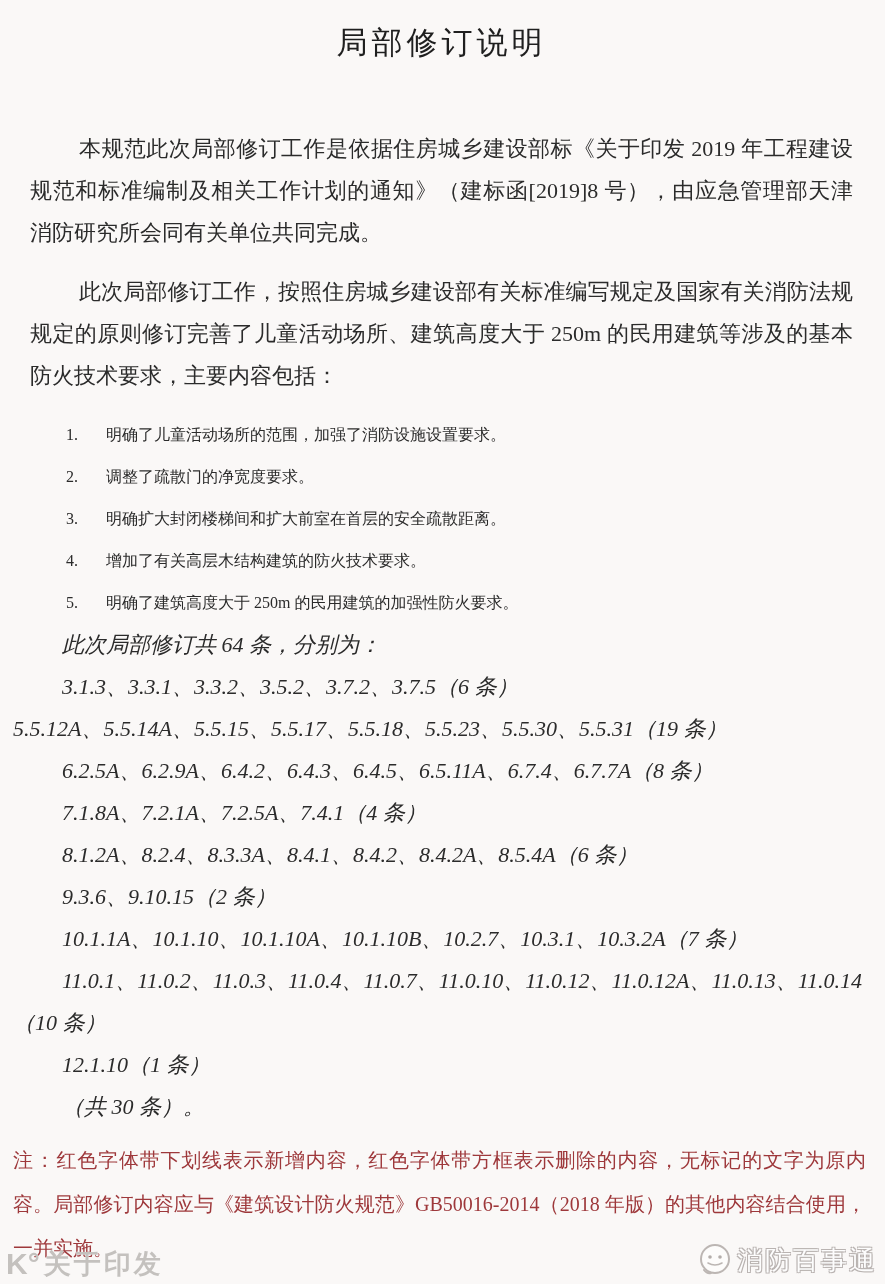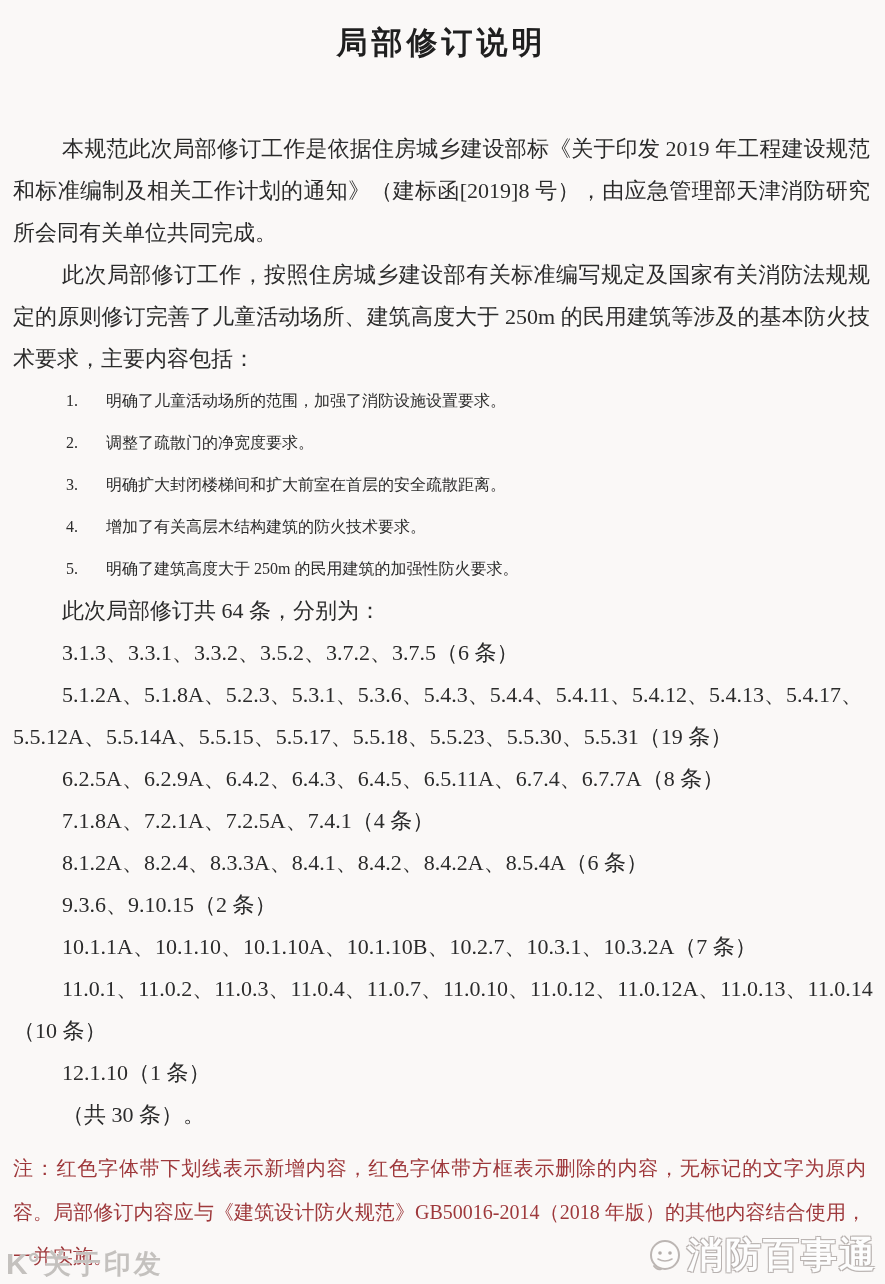--- a/index.html
+++ b/index.html
@@ -14,47 +14,48 @@
   .page {
     position: absolute;
     inset: 0;
     padding: 20px 15px 0 13px;
     box-sizing: border-box;
   }
   .title {
     margin: 0 0 62px 0;
     text-align: center;
     font-family: "Liberation Sans", "DejaVu Sans", sans-serif;
-    font-weight: 700;
+    font-weight: 400;
     font-size: 31px;
     line-height: 46px;
     letter-spacing: 4px;
     color: #1f1f1f;
   }
   .para {
-    margin: 0;
+    margin: 17px;
     font-size: 22px;
     line-height: 42px;
     text-align: justify;
     text-indent: 49px;
   }
   .num-item {
     font-size: 16px;
     line-height: 42px;
     padding-left: 53px;
     white-space: nowrap;
   }
   .num-item .no {
     display: inline-block;
     width: 40px;
   }
   .rev-line {
     font-size: 22px;
     line-height: 42px;
     white-space: nowrap;
+    font-style: italic;
   }
   .rev-line.indent { padding-left: 49px; }
   .note {
     margin: 10px 4px 0 0;
     font-size: 20px;
     line-height: 44px;
     text-align: justify;
     color: #9e383b;
   }
   .note .note-label { letter-spacing: 1px; }
@@ -78,22 +79,22 @@
   }
   .wm-right {
     position: absolute;
     right: 8px; bottom: 4px;
     display: flex;
     align-items: center;
     gap: 2px;
   }
   .wm-right .wm-text {
     font-family: "Liberation Sans", "DejaVu Sans", sans-serif;
-    font-weight: 700;
-    font-size: 36px;
+    font-weight: 400;
+    font-size: 26px;
     letter-spacing: 2px;
     color: #fdfdfd;
     text-shadow:
       1px 1px 0 #b9b3b1, -1px -1px 0 #b9b3b1,
       1px -1px 0 #b9b3b1, -1px 1px 0 #b9b3b1;
   }
 </style>
 </head>
 <body>
 
@@ -116,21 +117,20 @@
   <div class="num-item">
     <span class="no">4.</span><span>增加了有关高层木结构建筑的防火技术要求。</span>
   </div>
   <div class="num-item">
     <span class="no">5.</span><span>明确了建筑高度大于 250m 的民用建筑的加强性防火要求。</span>
   </div>
 
   <div class="rev-line indent">此次局部修订共 64 条，分别为：</div>
 
   <div class="rev-line indent">3.1.3、3.3.1、3.3.2、3.5.2、3.7.2、3.7.5（6 条）</div>
-  <div class="rev-line indent">5.1.2A、5.1.8A、5.2.3、5.3.1、5.3.6、5.4.3、5.4.4、5.4.11、5.4.12、5.4.13、5.4.17、</div>
   <div class="rev-line">5.5.12A、5.5.14A、5.5.15、5.5.17、5.5.18、5.5.23、5.5.30、5.5.31（19 条）</div>
   <div class="rev-line indent">6.2.5A、6.2.9A、6.4.2、6.4.3、6.4.5、6.5.11A、6.7.4、6.7.7A（8 条）</div>
   <div class="rev-line indent">7.1.8A、7.2.1A、7.2.5A、7.4.1（4 条）</div>
   <div class="rev-line indent">8.1.2A、8.2.4、8.3.3A、8.4.1、8.4.2、8.4.2A、8.5.4A（6 条）</div>
   <div class="rev-line indent">9.3.6、9.10.15（2 条）</div>
   <div class="rev-line indent">10.1.1A、10.1.10、10.1.10A、10.1.10B、10.2.7、10.3.1、10.3.2A（7 条）</div>
   <div class="rev-line indent">11.0.1、11.0.2、11.0.3、11.0.4、11.0.7、11.0.10、11.0.12、11.0.12A、11.0.13、11.0.14</div>
   <div class="rev-line">（10 条）</div>
   <div class="rev-line indent">12.1.10（1 条）</div>
   <div class="rev-line indent">（共 30 条）。</div>

